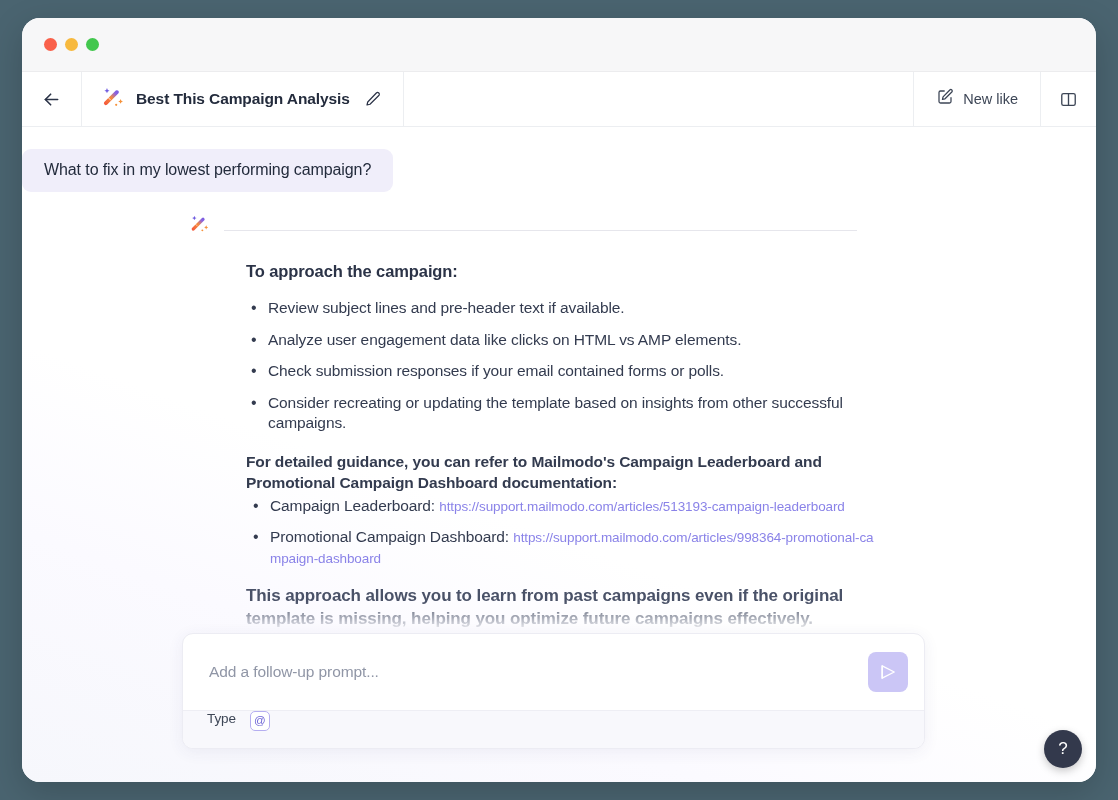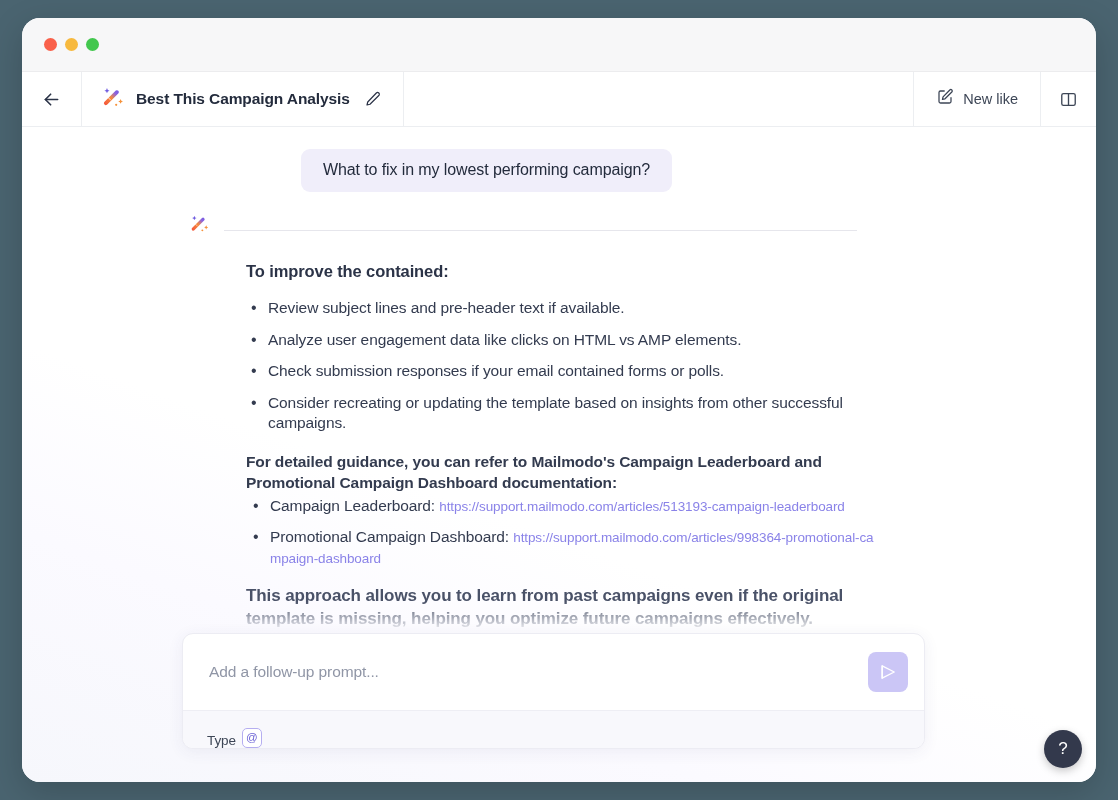--- a/index.html
+++ b/index.html
@@ -125,21 +125,21 @@
 
   .chat-scroll {
     padding: 22px 0 0 0;
     position: relative;
     height: 100%;
   }
 
   
   .user-row {
     display: flex;
-    justify-content: center;
+    justify-content: flex-start;
     padding-right: 145px;
   }
   .user-bubble {
     background: #f0eefa;
     border-radius: 9px;
     padding: 12px 22px 13px 22px;
     font-size: 16px;
     color: #232b3c;
     letter-spacing: -0.1px;
   }
@@ -285,23 +285,23 @@
     justify-content: center;
     cursor: pointer;
     flex: 0 0 auto;
   }
 
   .composer-hint {
     border-top: 1px solid #eeeef4;
     background: #f8f8fc;
     height: 38px;
     display: flex;
-    align-items: flex-end;
+    align-items: flex-start;
     padding-left: 24px;
-    gap: 6px;
+    gap: 14px;
     font-size: 13.5px;
     color: #3d4656;
     letter-spacing: -0.1px;
   }
   .at-chip {
     display: inline-flex;
     align-items: center;
     justify-content: center;
     width: 20px;
     height: 20px;
@@ -424,21 +424,21 @@
                 <path d="M5.2 2.2 l0.85 1.85 1.85 0.85 -1.85 0.85 -0.85 1.85 -0.85 -1.85 -1.85 -0.85 1.85 -0.85 Z" fill="#6f5ce0"></path>
                 <path d="M19.4 13.6 l0.8 1.7 1.7 0.8 -1.7 0.8 -0.8 1.7 -0.8 -1.7 -1.7 -0.8 1.7 -0.8 Z" fill="#f6933c"></path>
                 <circle cx="14.8" cy="19.6" r="1.15" fill="#f6933c"></circle>
               </svg>
             </span>
           </div>
 
           <div class="assistant-body">
             <div class="divider"></div>
 
-            <div class="md-h">To improve the contained:</div>
+            <div class="md-h">To approach the campaign:</div>
 
             <ul class="md-list">
               <li>Review subject lines and pre-header text if available.</li>
               <li>Analyze user engagement data like clicks on HTML vs AMP elements.</li>
               <li>Check submission responses if your email contained forms or polls.</li>
               <li>Consider recreating or updating the template based on insights from other successful campaigns.</li>
             </ul>
 
             <p class="md-p">For detailed guidance, you can refer to Mailmodo's Campaign Leaderboard and Promotional Campaign Dashboard documentation:</p>
 

